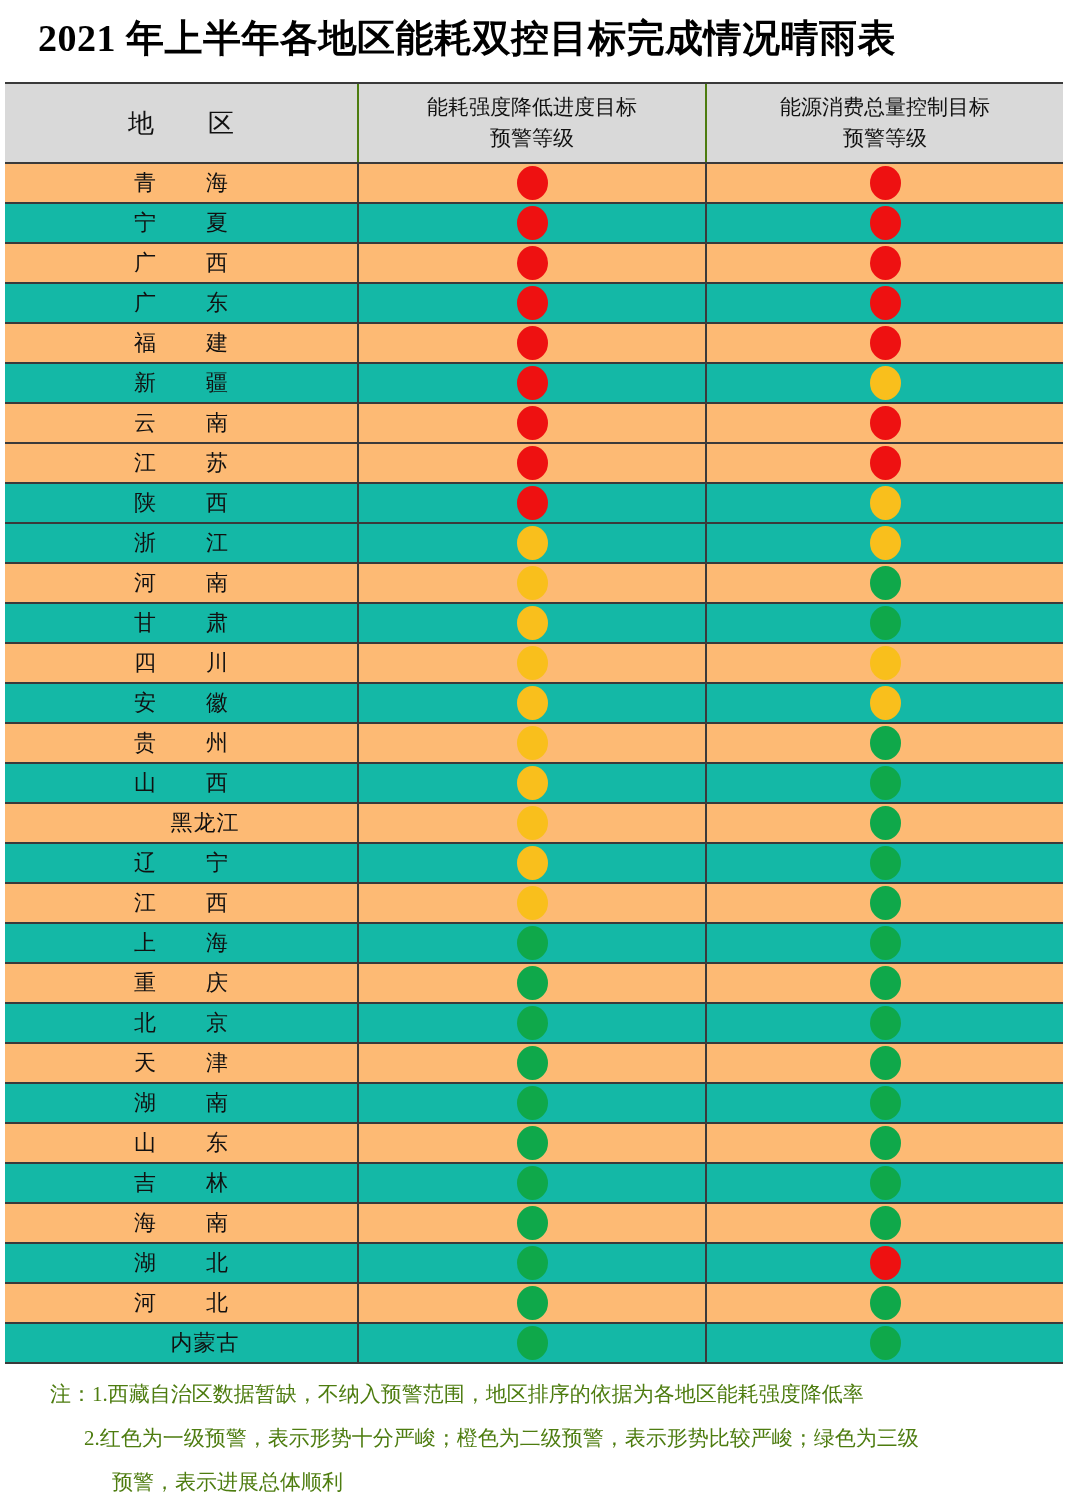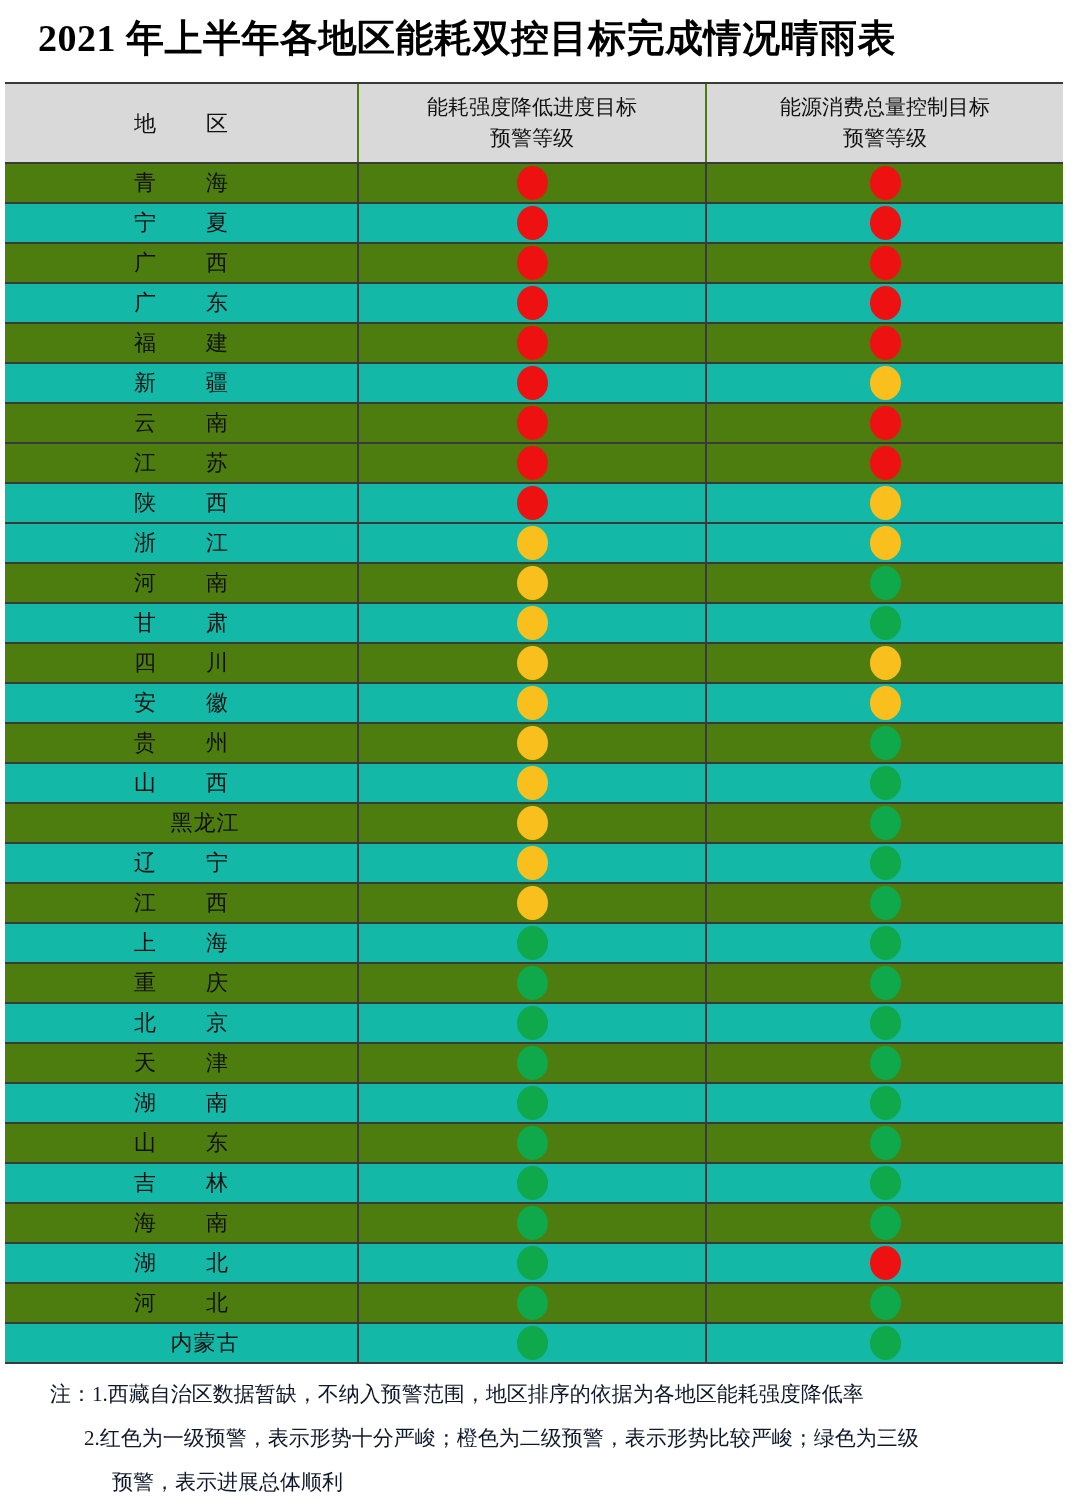--- a/index.html
+++ b/index.html
@@ -63,34 +63,34 @@
     vertical-align: middle;
     text-align: center;
     font-weight: normal;
     font-size: 21px;
     line-height: 31px;
     color: #111;
   }
   .thead-row th.col-div { border-left: 2px solid #4d7c0f; }
   .hdr-line { display: block; }
   .hdr-region {
-    font-size: 22px;
+    font-size: 26px;
     letter-spacing: 14px;
     text-indent: 14px;
   }
 
   
   .body-row td {
     height: 40px;
     vertical-align: middle;
     text-align: center;
     border-bottom: 2px solid #3a3a3a;
   }
   .body-row td.col-div { border-left: 2px solid #3a3a3a; }
-  .body-row.odd td  { background: #4d7c0f; }
+  .body-row.odd td  { background: #fdba74; }
   .body-row.even td { background: #14b8a6; }
   .body-row:last-child td { border-bottom: 2px solid #3a3a3a; }
 
   .region-name {
     font-size: 22px;
     color: #111;
     letter-spacing: 14px;
     text-indent: 14px;
     display: inline-block;
     line-height: 38px;
@@ -110,21 +110,21 @@
   .dot.green  { background: #0fa84a; }
 
   
   .footnotes {
     position: absolute;
     left: 0;
     top: 1372px;
     width: 1080px;
     font-size: 21px;
     line-height: 44px;
-    color: #0f172a;
+    color: #4d7c0f;
     font-family: "Liberation Serif", "DejaVu Serif", serif;
   }
   .fn-line { white-space: nowrap; }
   .fn-line.l1 { padding-left: 50px; }
   .fn-line.l2 { padding-left: 84px; }
   .fn-line.l3 { padding-left: 112px; }
 </style>
 </head>
 <body>
 

